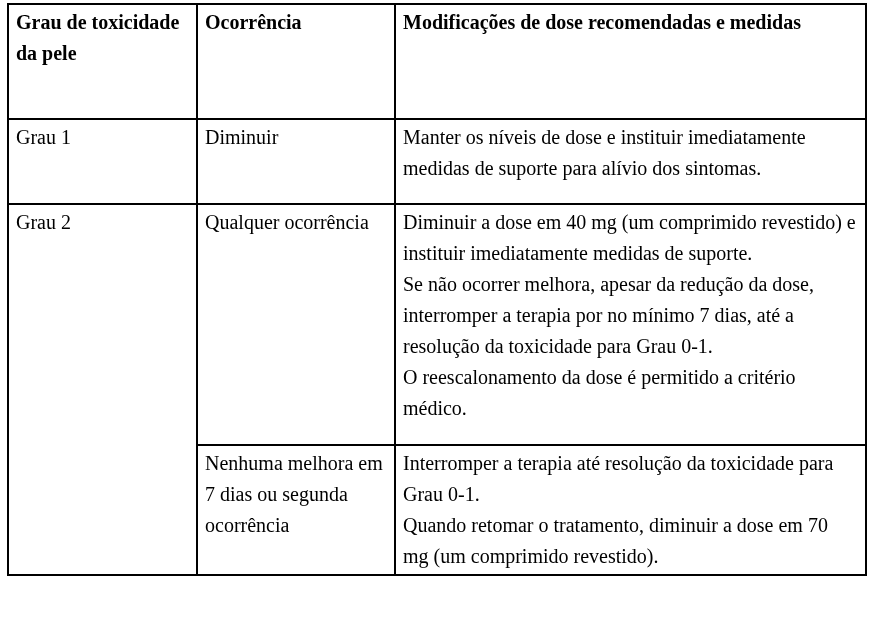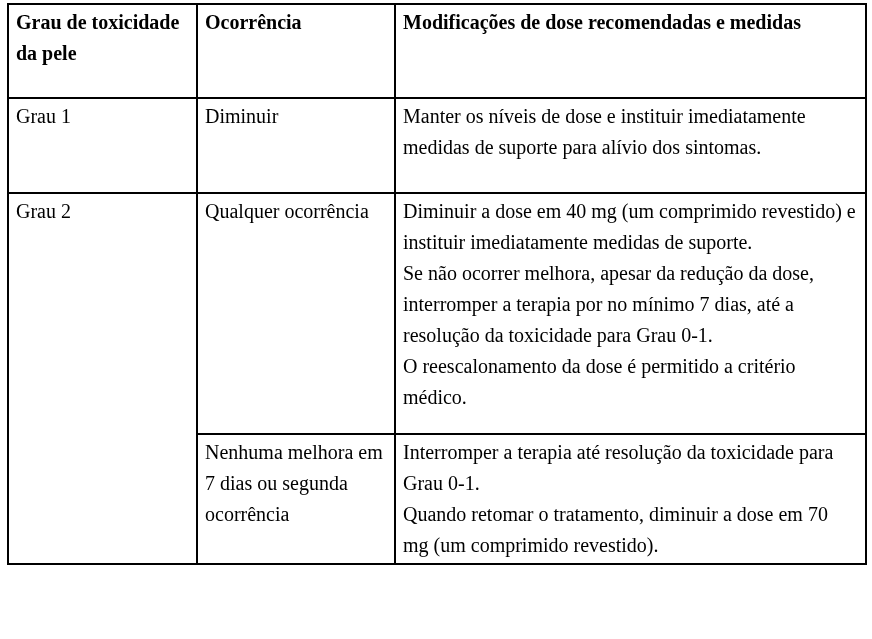--- a/index.html
+++ b/index.html
@@ -37,22 +37,22 @@
     vertical-align: top;
     text-align: left;
     padding: 2px 8px 2px 7px;
     font-size: 20px;
     line-height: 31px;
     font-weight: normal;
   }
   table.dose-table th {
     font-weight: bold;
   }
-  tr.header-row    { height: 94px; }
-  tr.row-grau1     { height: 95px; margin-left: 24px; }
+  tr.header-row    { height: 115px; }
+  tr.row-grau1     { height: 85px; margin-left: 24px; }
   tr.row-grau2a    { height: 241px; }
   tr.row-grau2b    { height: 126px; padding-left: 6px; }
   .para { display: block; }
 </style>
 </head>
 <body>
 
 <div class="page">
 
 

